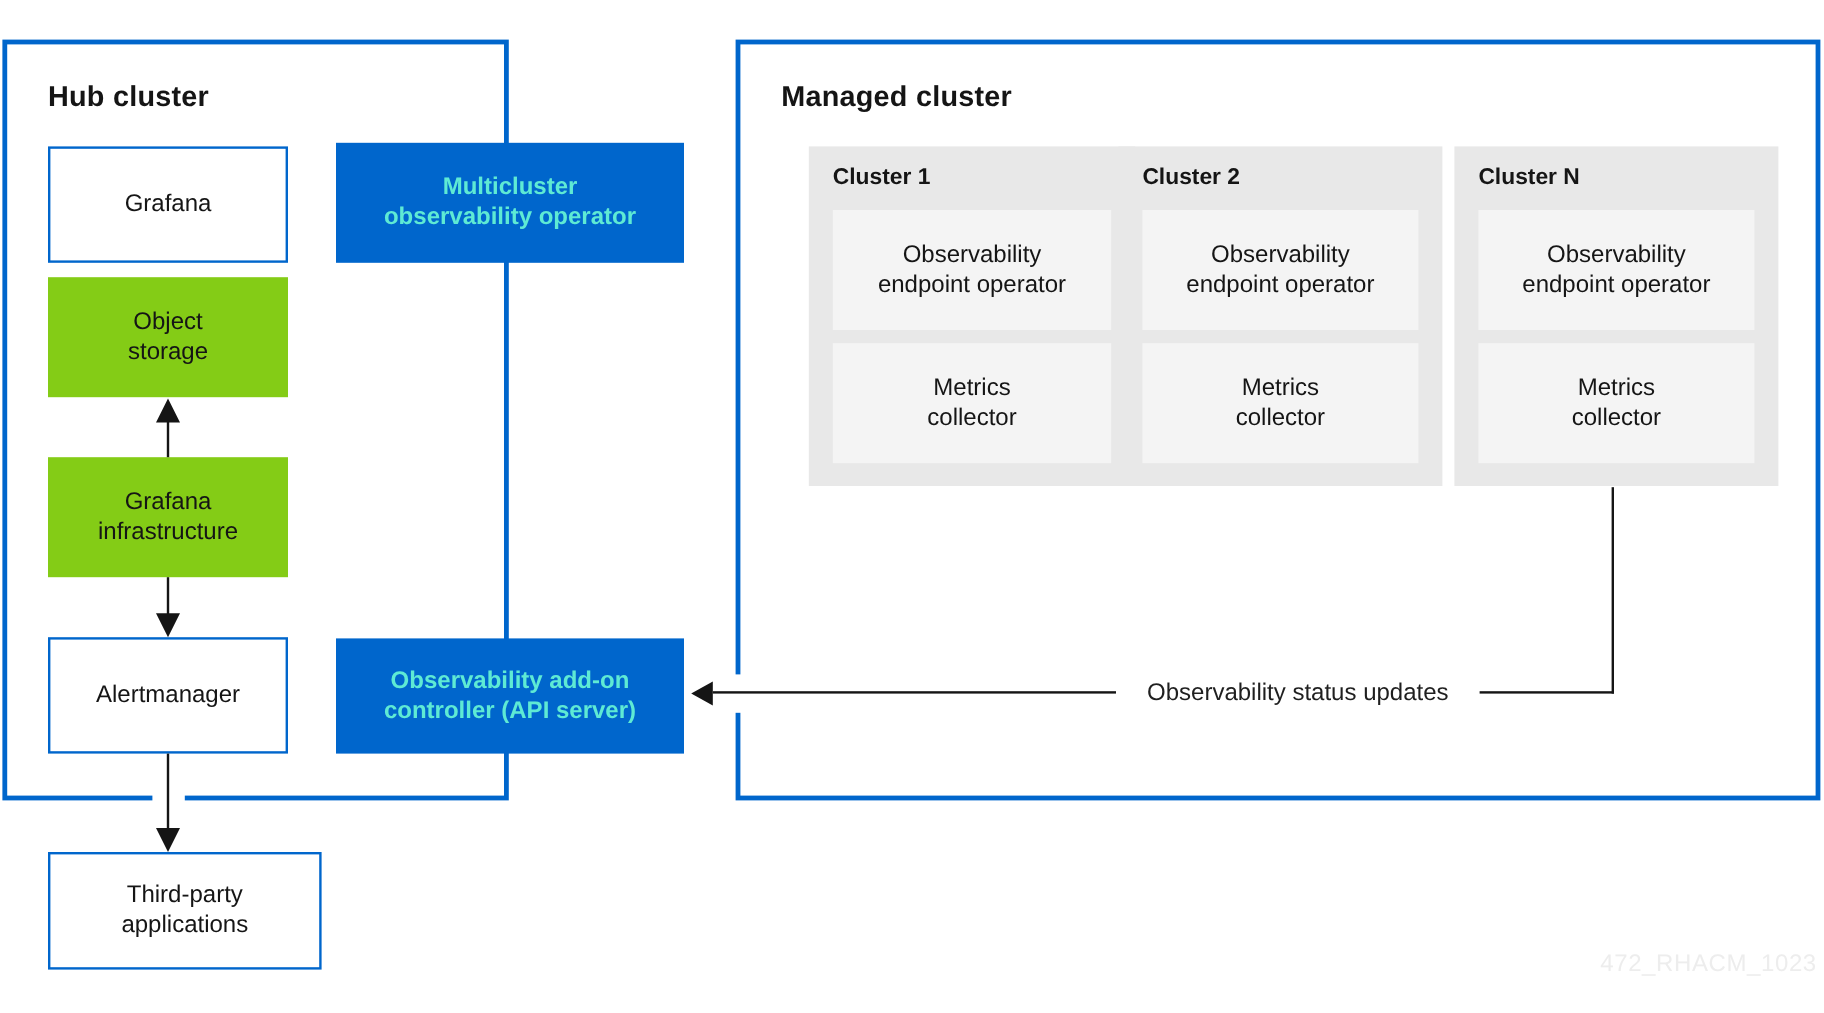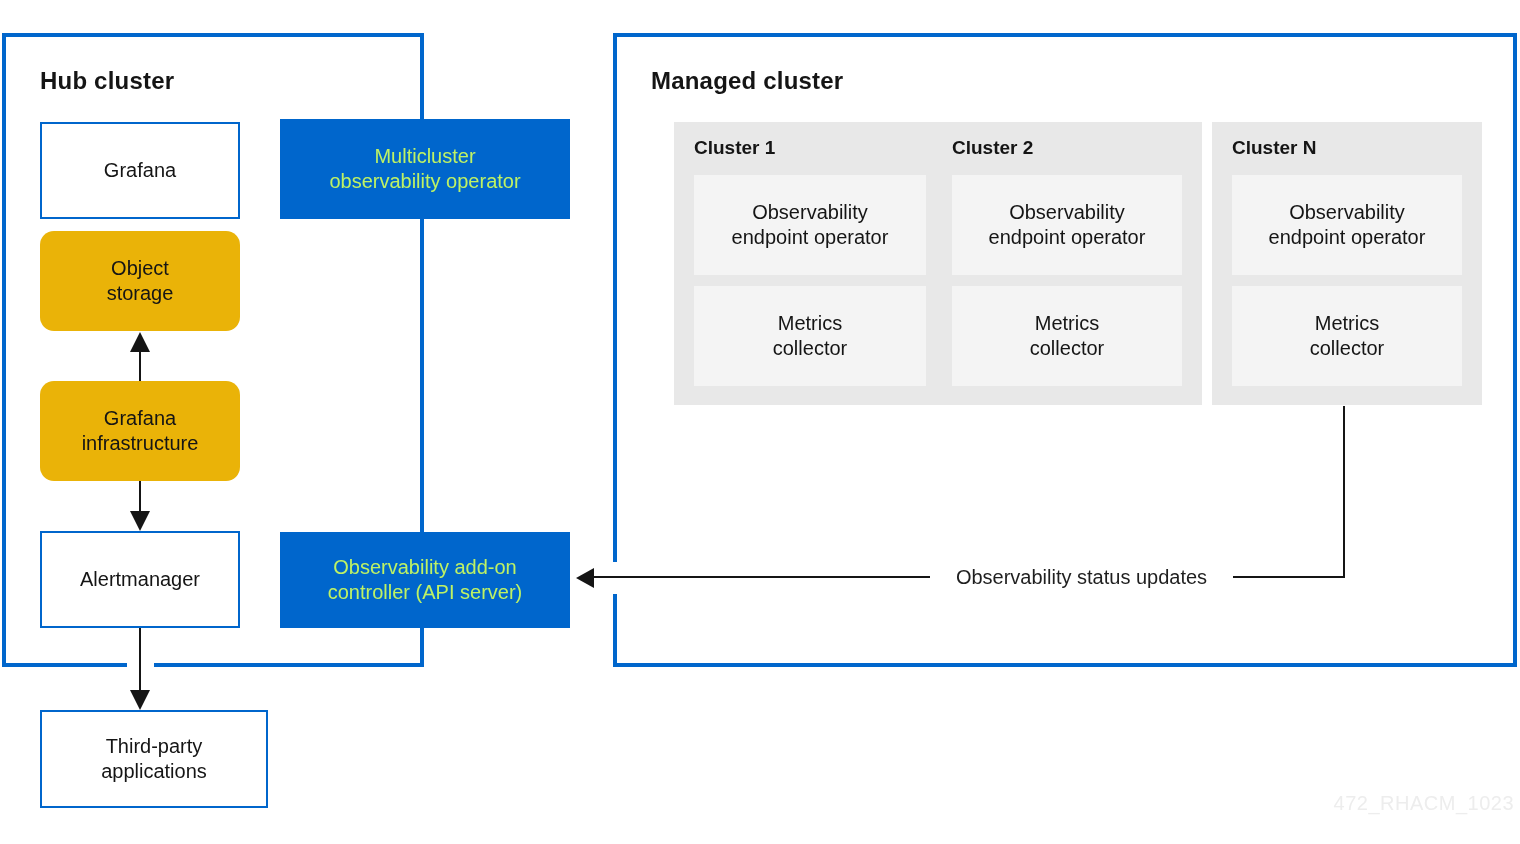--- a/index.html
+++ b/index.html
@@ -15,22 +15,22 @@
   
   .gapcover{position:absolute;background:#ffffff;}
   .gap-hub-bottom{left:127px;top:661px;width:27px;height:8px;}
   .gap-managed-left{left:611px;top:562px;width:8px;height:32px;}
   
   .node{
     position:absolute;display:flex;align-items:center;justify-content:center;
     text-align:center;font-size:20px;line-height:25px;box-sizing:border-box;
   }
   .node.outline{background:#ffffff;border:2px solid #0066cc;}
-  .node.gray{background:#eab308;border-radius:14px;}
-  .node.blue{background:#0066cc;color:#bef264;font-weight:400;}
+  .node.gray{background:#84cc16;}
+  .node.blue{background:#0066cc;color:#5eead4;font-weight:700;}
   .n-grafana{left:40px;top:122px;width:200px;height:97px;}
   .n-objstore{left:40px;top:231px;width:200px;height:100px;}
   .n-thanos{left:40px;top:381px;width:200px;height:100px;}
   .n-alert{left:40px;top:531px;width:200px;height:97px;}
   .n-third{left:40px;top:710px;width:228px;height:98px;}
   .n-mco{left:280px;top:119px;width:290px;height:100px;}
   .n-addon{left:280px;top:532px;width:290px;height:96px;}
   
   .mcard{position:absolute;top:122px;height:283px;background:#e8e8e8;}
   .mcard.c1{left:674px;width:272px;}

